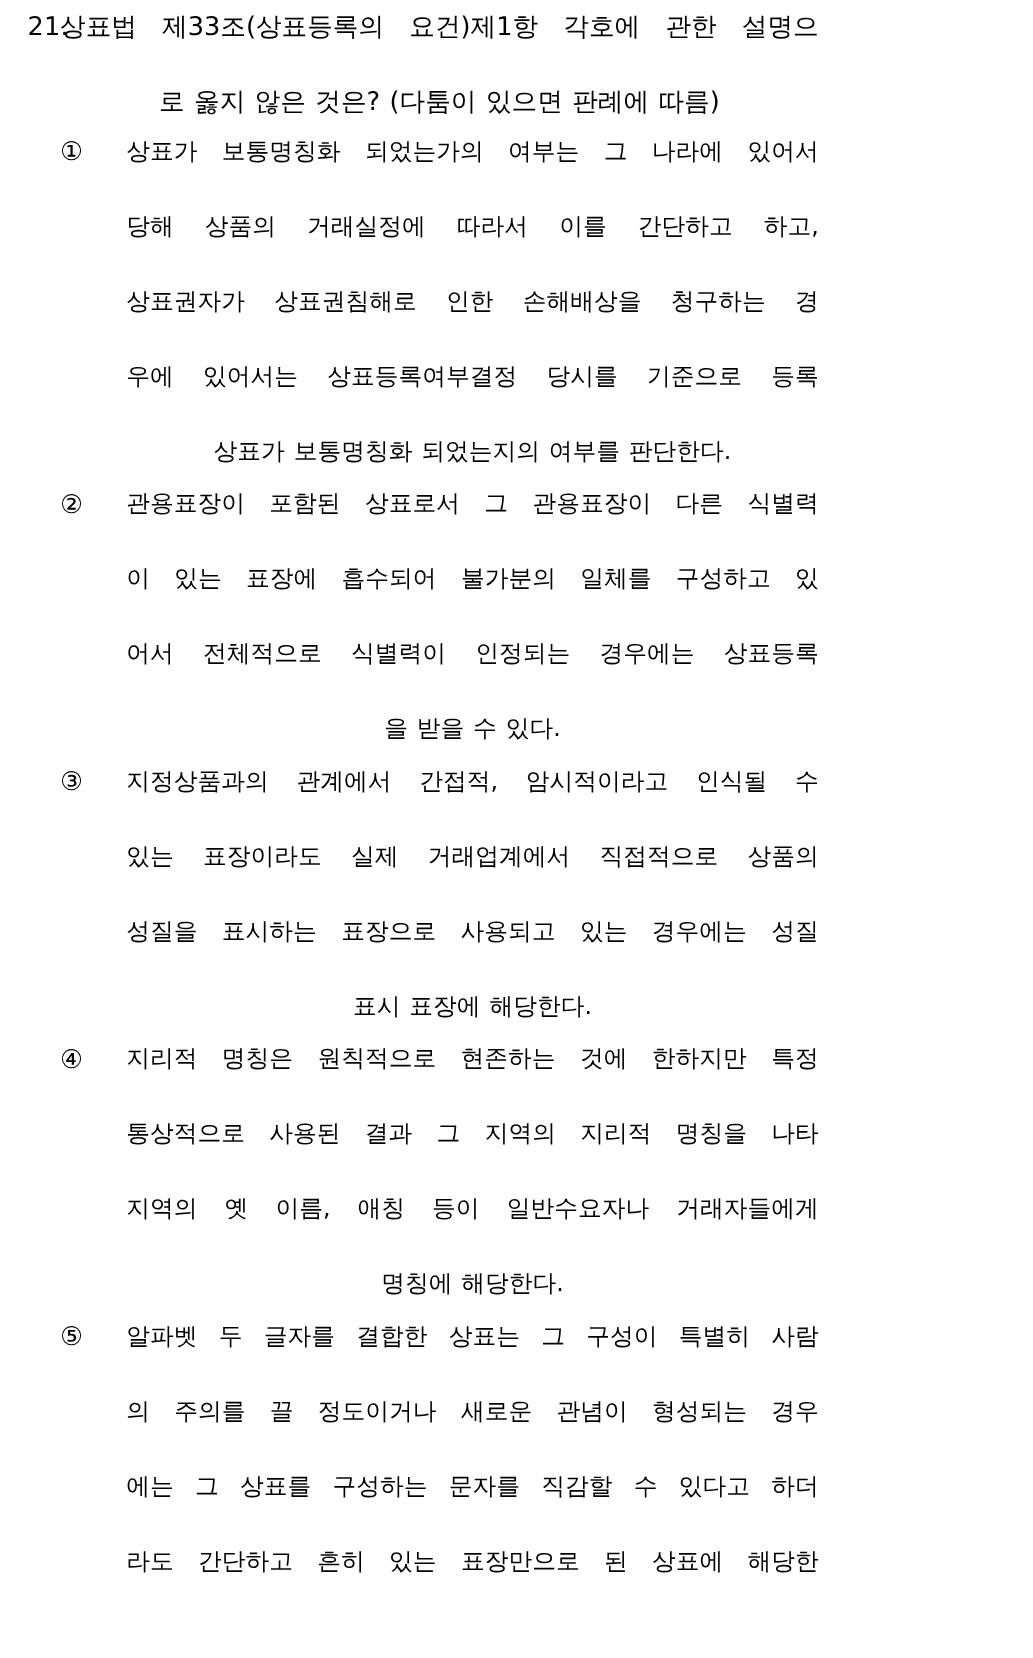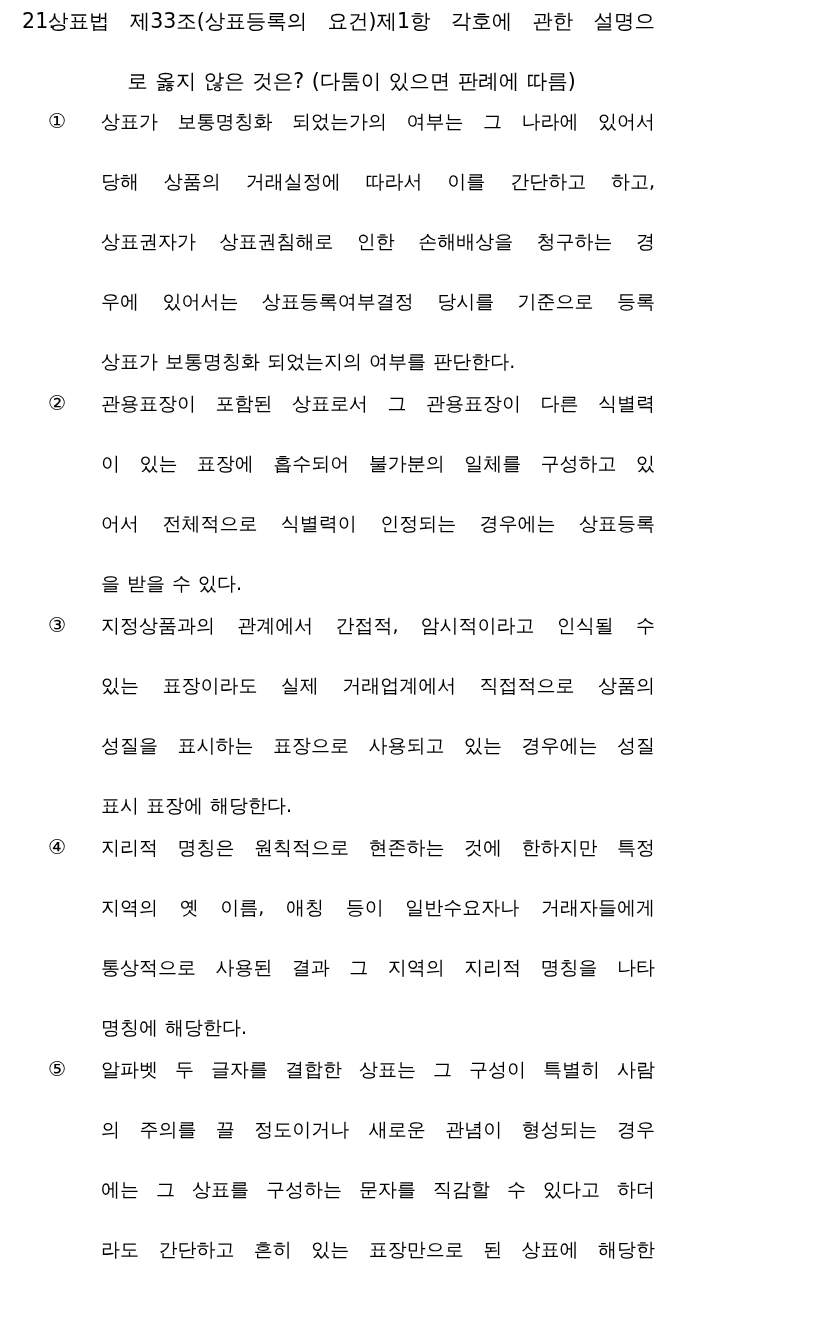--- a/index.html
+++ b/index.html
@@ -78,21 +78,21 @@
   }
 
   .choice-text {
     font-size: 19px;
     line-height: 30px;
     text-align: justify;
     text-justify: inter-character;
     word-spacing: 1px;
   }
   .choice-text .lastline {
-    text-align: left;
+    text-align: center;
     word-spacing: 1px;
   }
 
   .line { display: block; }
   
   .jline {
     display: block;
     text-align: justify;
     text-justify: inter-character;
   }
@@ -142,22 +142,22 @@
           <span class="jline">지정상품과의 관계에서 간접적, 암시적이라고 인식될 수</span>
           <span class="jline">있는 표장이라도 실제 거래업계에서 직접적으로 상품의</span>
           <span class="jline">성질을 표시하는 표장으로 사용되고 있는 경우에는 성질</span>
           <span class="line lastline">표시 표장에 해당한다.</span>
         </div>
       </div>
       <div class="choice">
         <div class="choice-marker">④</div>
         <div class="choice-text">
           <span class="jline">지리적 명칭은 원칙적으로 현존하는 것에 한하지만 특정</span>
+          <span class="jline">통상적으로 사용된 결과 그 지역의 지리적 명칭을 나타</span>
           <span class="jline">지역의 옛 이름, 애칭 등이 일반수요자나 거래자들에게</span>
-          <span class="jline">통상적으로 사용된 결과 그 지역의 지리적 명칭을 나타</span>
           <span class="line lastline">명칭에 해당한다.</span>
         </div>
       </div>
       <div class="choice">
         <div class="choice-marker">⑤</div>
         <div class="choice-text">
           <span class="jline">알파벳 두 글자를 결합한 상표는 그 구성이 특별히 사람</span>
           <span class="jline">의 주의를 끌 정도이거나 새로운 관념이 형성되는 경우</span>
           <span class="jline">에는 그 상표를 구성하는 문자를 직감할 수 있다고 하더</span>
           <span class="jline">라도 간단하고 흔히 있는 표장만으로 된 상표에 해당한</span>

